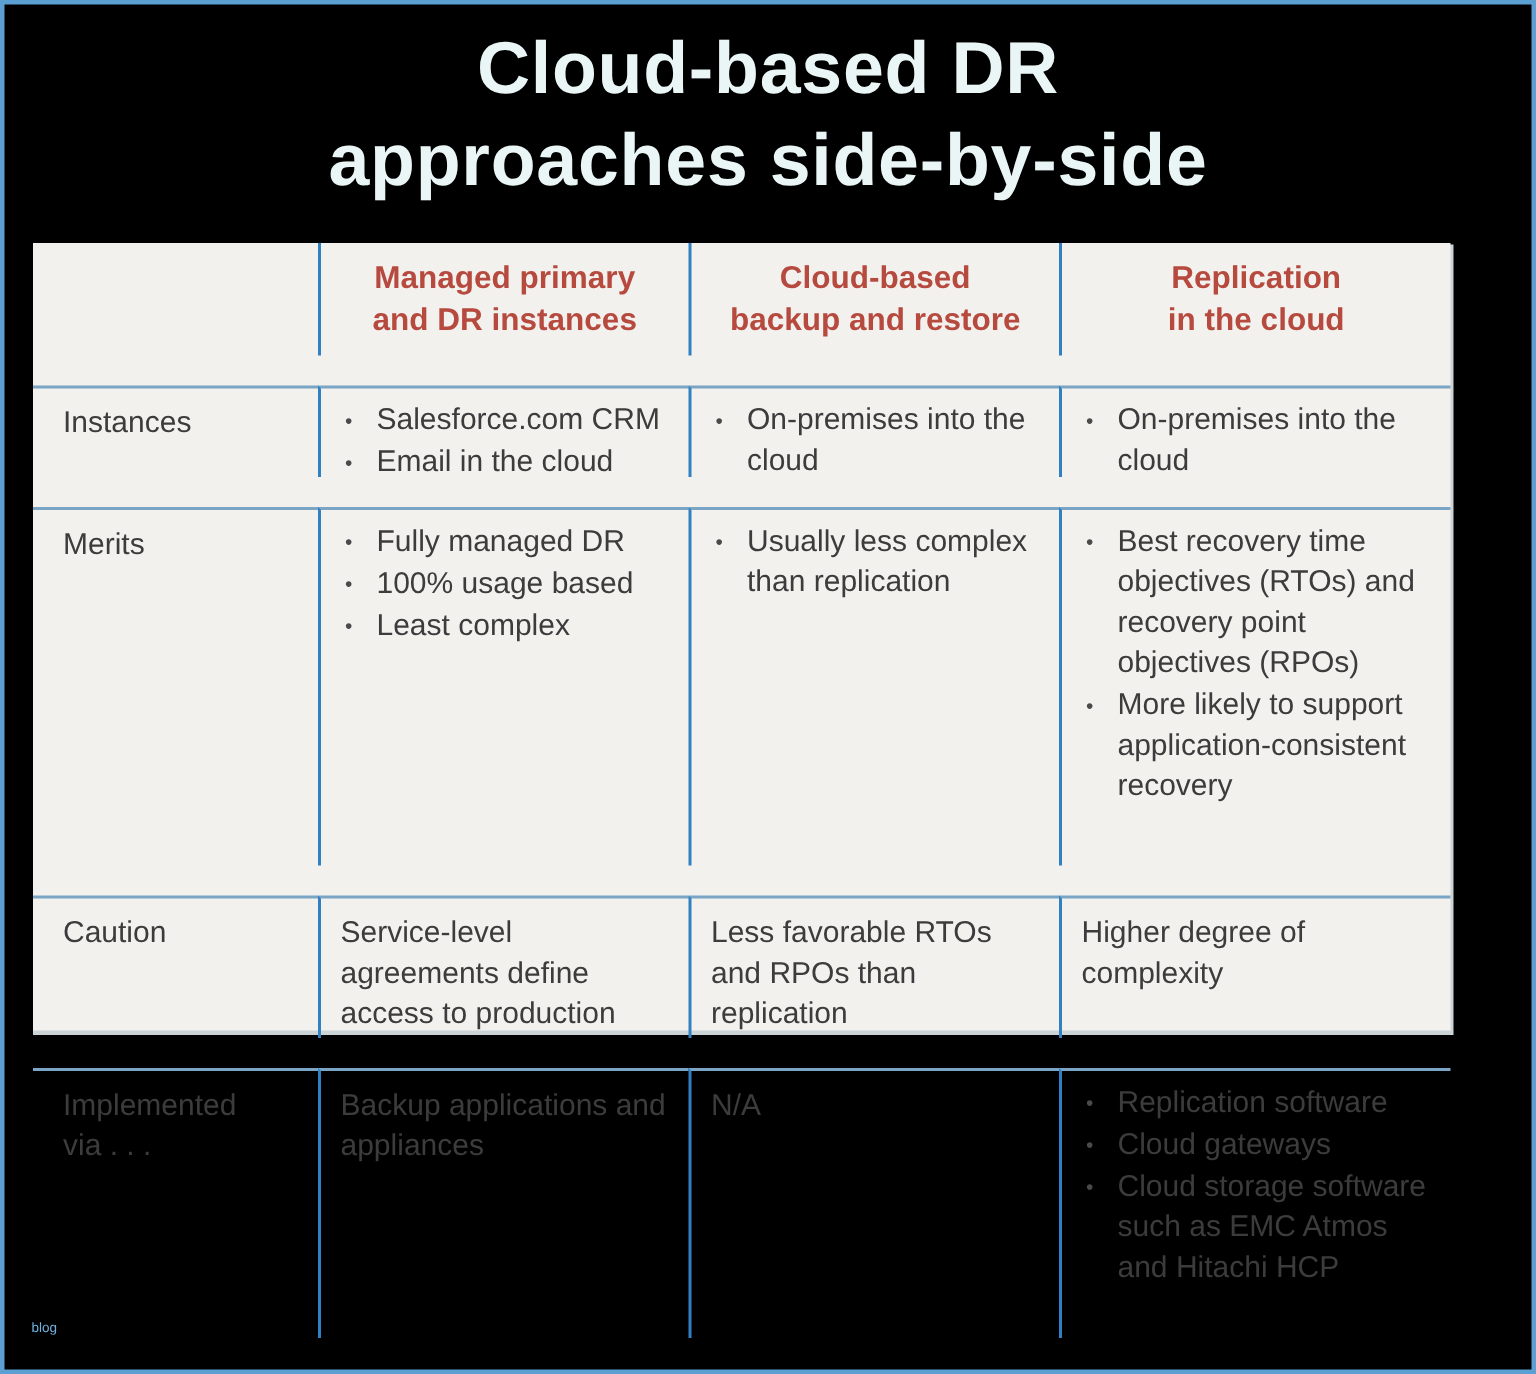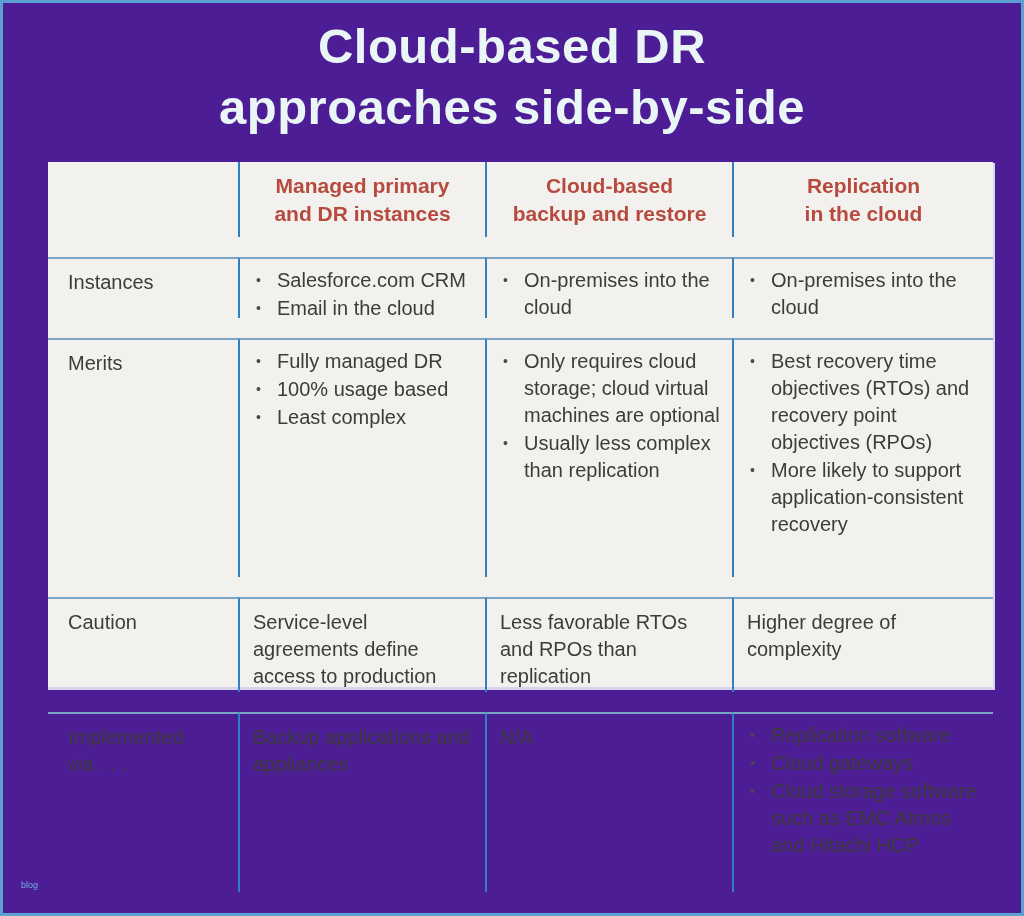--- a/index.html
+++ b/index.html
@@ -4,38 +4,38 @@
 <style>
   html, body { margin: 0; padding: 0; }
   body {
     width: 1024px; height: 916px;
     font-family: "Liberation Sans", sans-serif;
     overflow: hidden;
   }
   .canvas {
     position: relative;
     width: 1024px; height: 916px;
-    background: #4c1d95;
+    background: #000000;
     box-shadow: inset 0 0 0 3px #5b9fd3;
     box-sizing: border-box;
   }
   .title {
     position: absolute;
     top: 16px; left: 0;
     width: 100%;
     text-align: center;
     color: #eaf5f5;
     font-size: 49px;
     font-weight: bold;
     line-height: 61px;
     letter-spacing: 0.5px;
   }
   .table {
     position: absolute;
-    left: 48px; top: 162px;
+    left: 22px; top: 162px;
     width: 945px; height: 525px;
     background: #f2f1ee;
     display: grid;
     grid-template-columns: 190px 247px 247px 261px;
     grid-template-rows: 75px 81px 259px 115px 200px;
     box-shadow: 1px 2px 0 1px rgba(240,248,252,0.85);
     color: #3c3c3c;
     font-size: 20px;
     line-height: 27px;
   }
@@ -127,21 +127,20 @@
     <div class="cell label bt">Merits</div>
     <div class="cell bt bl">
       <ul class="bullets">
           <li>Fully managed DR</li>
           <li>100% usage based</li>
           <li>Least complex</li>
         </ul>
     </div>
     <div class="cell bt bl">
       <ul class="bullets">
-          <li>Only requires cloud storage; cloud virtual machines are optional</li>
           <li>Usually less complex than replication</li>
         </ul>
     </div>
     <div class="cell bt bl">
       <ul class="bullets">
           <li>Best recovery time objectives (RTOs) and recovery point objectives (RPOs)</li>
           <li>More likely to support application-consistent recovery</li>
         </ul>
     </div>
 

